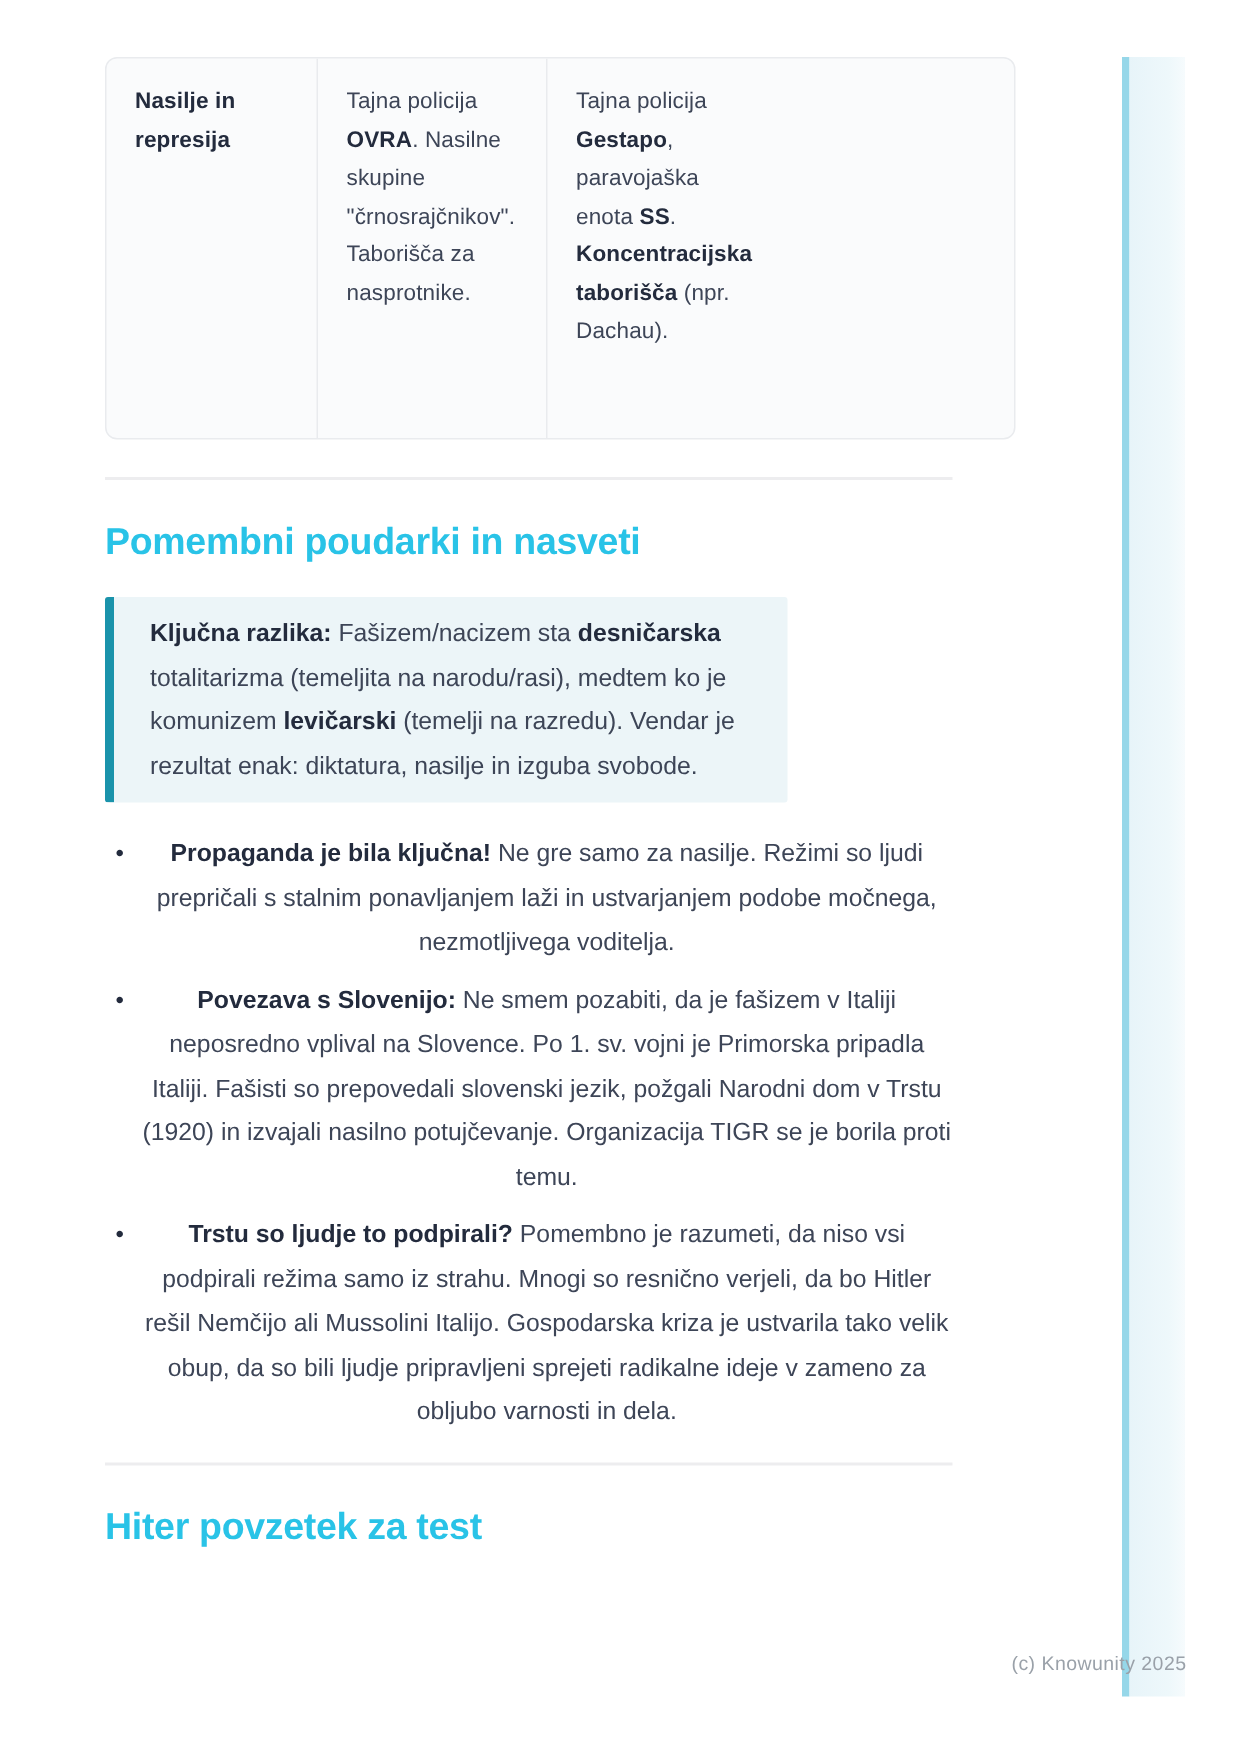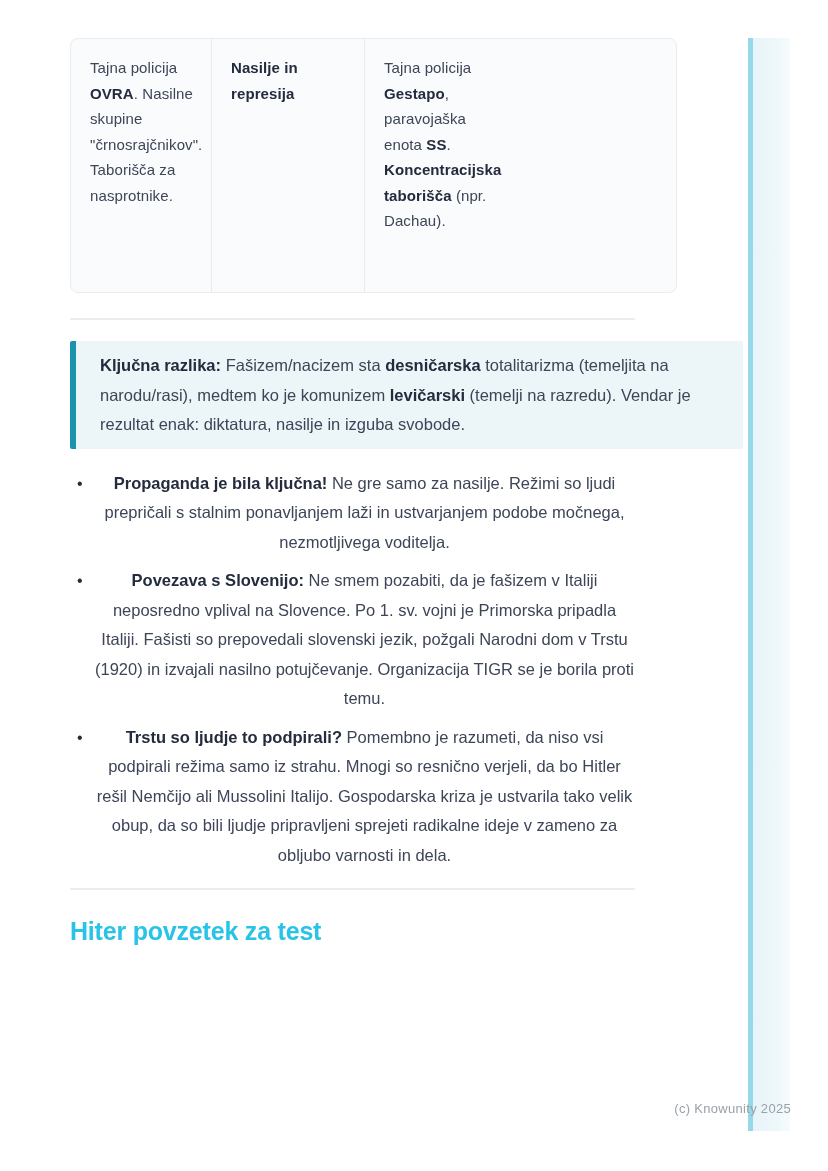--- a/index.html
+++ b/index.html
@@ -51,21 +51,21 @@
     margin-top: 25px;
     font-size: 25px;
     line-height: 32px;
     font-weight: bold;
     color: #29c3e7;
     letter-spacing: -0.2px;
   }
   
   .callout {
     margin-top: 21px;
-    width: 673px;
+    width: 455px;
     background: #ecf5f8;
     border-left: 6px solid #1a93ab;
     border-radius: 2px;
     padding: 10px 26px 9px 24px;
     font-size: 16.5px;
     line-height: 29.5px;
   }
   
   ul.bullets {
     list-style: none;
@@ -120,32 +120,33 @@
     letter-spacing: 0.3px;
   }
 </style>
 </head>
 <body>
 
 <div class="content">
 
   <div class="ctable">
     <div class="cell">
-      <span>Tajna policija </span><span class="b">OVRA</span><span>. Nasilne skupine "črnosrajčnikov". Taborišča za nasprotnike.</span>
+      <span class="b">Nasilje in represija</span>
     </div>
     <div class="cell">
-      <span class="b">Nasilje in represija</span>
+      <span>Tajna policija </span><span class="b">OVRA</span><span>. Nasilne skupine "črnosrajčnikov". Taborišča za nasprotnike.</span>
     </div>
     <div class="cell">
       <span>Tajna policija </span><span class="b">Gestapo</span><span>, paravojaška enota </span><span class="b">SS</span><span>. </span><span class="b">Koncentracijska taborišča</span><span> (npr. Dachau).</span>
     </div>
   </div>
 
   <div class="divider divider-1"></div>
 
+  <h2 class="section-title">Pomembni poudarki in nasveti</h2>
 
   <div class="callout">
     <span class="b">Ključna razlika:</span><span> Fašizem/nacizem sta </span><span class="b">desničarska</span><span> totalitarizma (temeljita na narodu/rasi), medtem ko je komunizem </span><span class="b">levičarski</span><span> (temelji na razredu). Vendar je rezultat enak: diktatura, nasilje in izguba svobode.</span>
   </div>
 
   <ul class="bullets bullets-1">
     <li>
       <span class="b">Propaganda je bila ključna!</span><span> Ne gre samo za nasilje. Režimi so ljudi prepričali s stalnim ponavljanjem laži in ustvarjanjem podobe močnega, nezmotljivega voditelja.</span>
     </li>
     <li>

